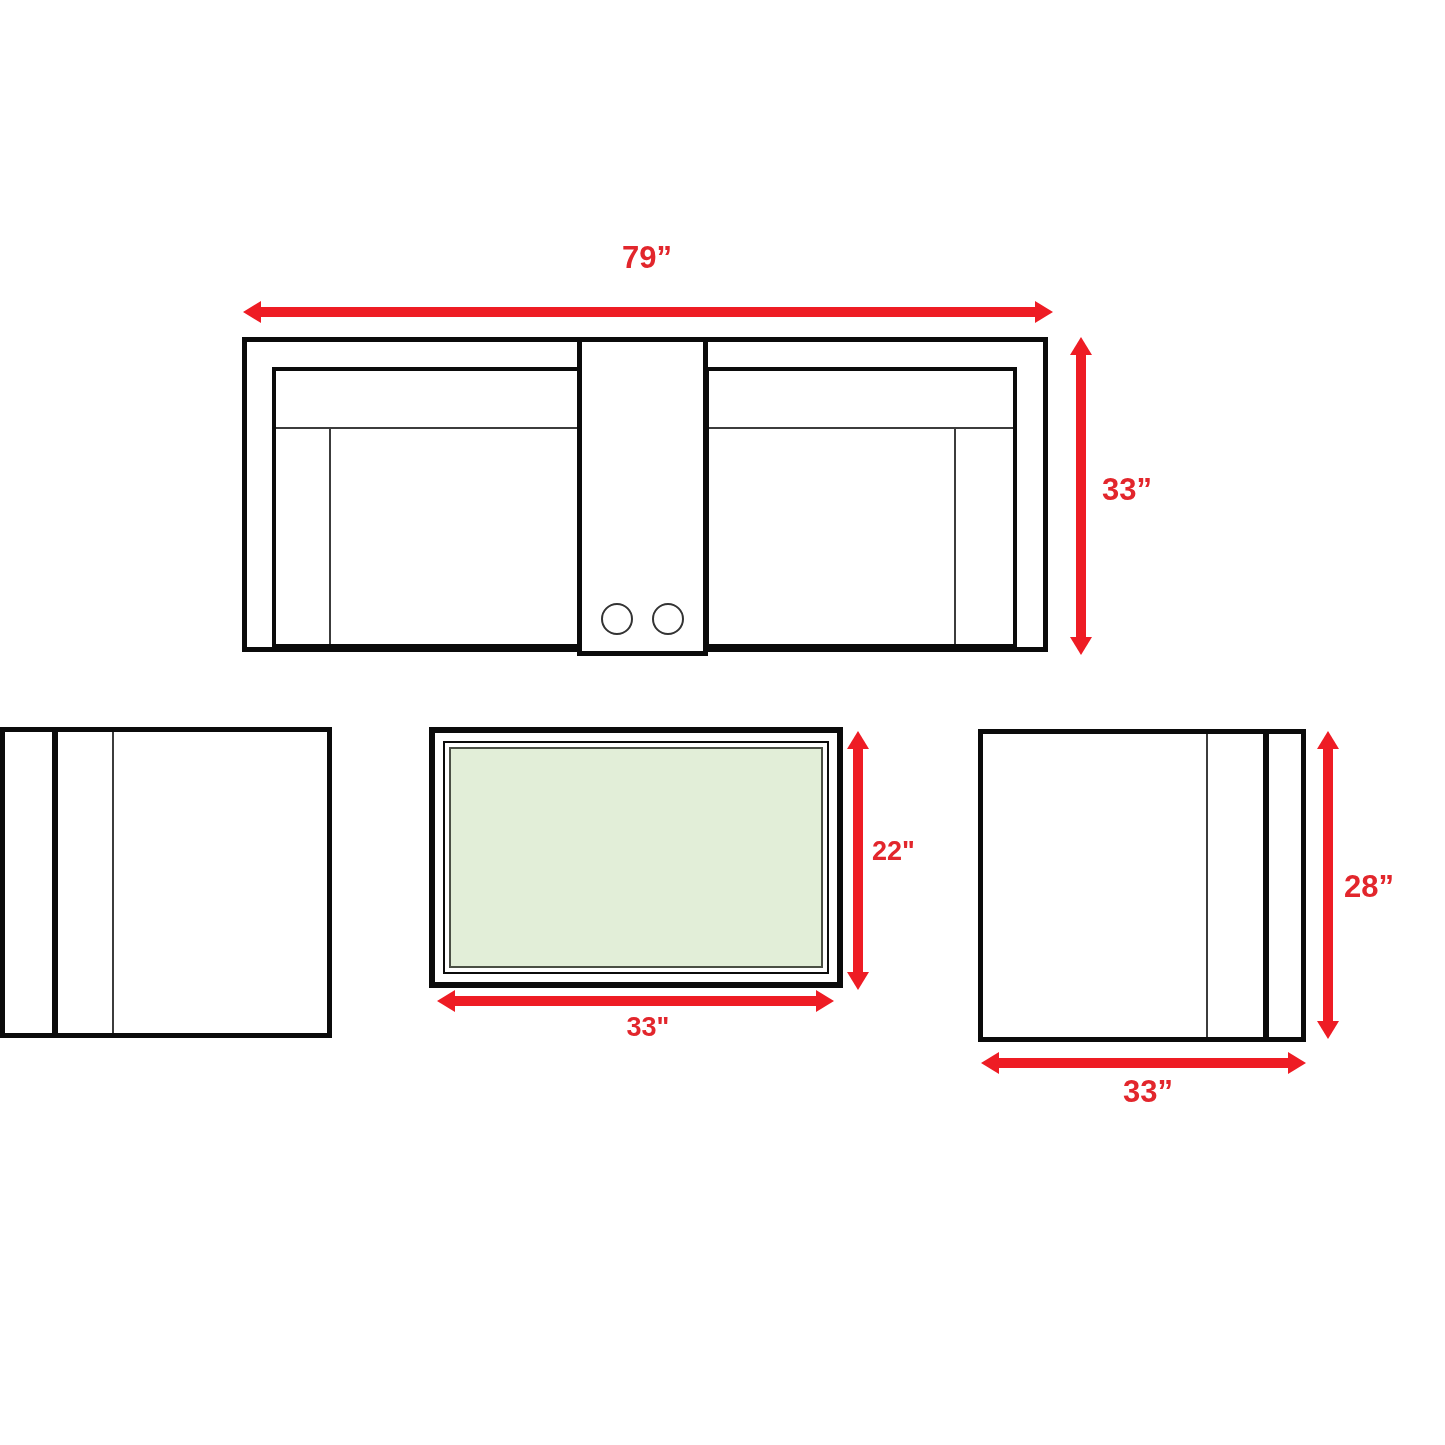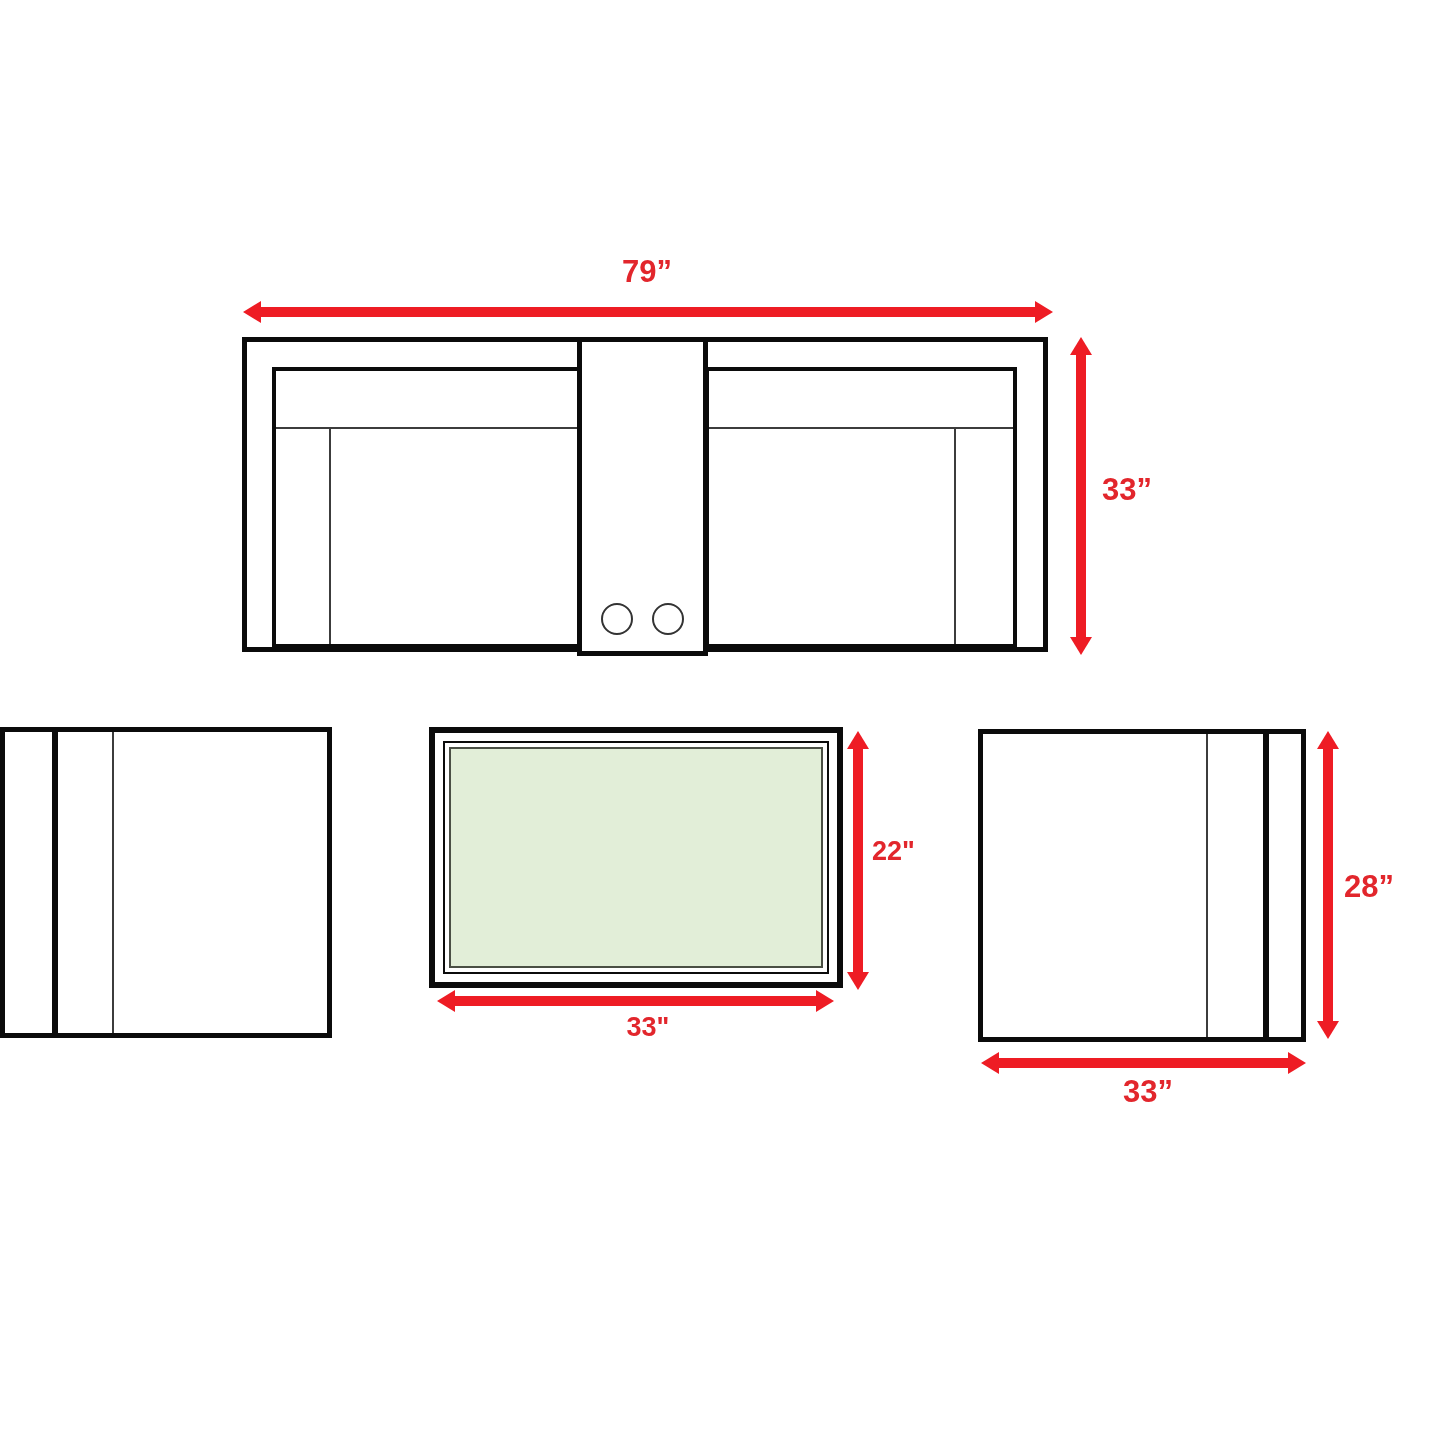--- a/index.html
+++ b/index.html
@@ -55,21 +55,21 @@
 </style>
 </head>
 <body>
 
 <div class="canvas">
 
   
   <div class="g">
 
     
-    <div class="dim center" style="left:572px;top:254px;width:150px;">79”</div>
+    <div class="dim center" style="left:572px;top:240px;width:150px;">79”</div>
     <div class="h-arrow" style="left:243px;top:301px;width:810px;">
       <span class="head-l"></span>
       <span class="bar"></span>
       <span class="head-r"></span>
     </div>
 
     
     <div class="rect" style="left:242px;top:337px;width:806px;height:315px;"></div>
 
     <div class="rect b4 seat" style="left:272px;top:367px;width:310px;height:281px;"></div>

